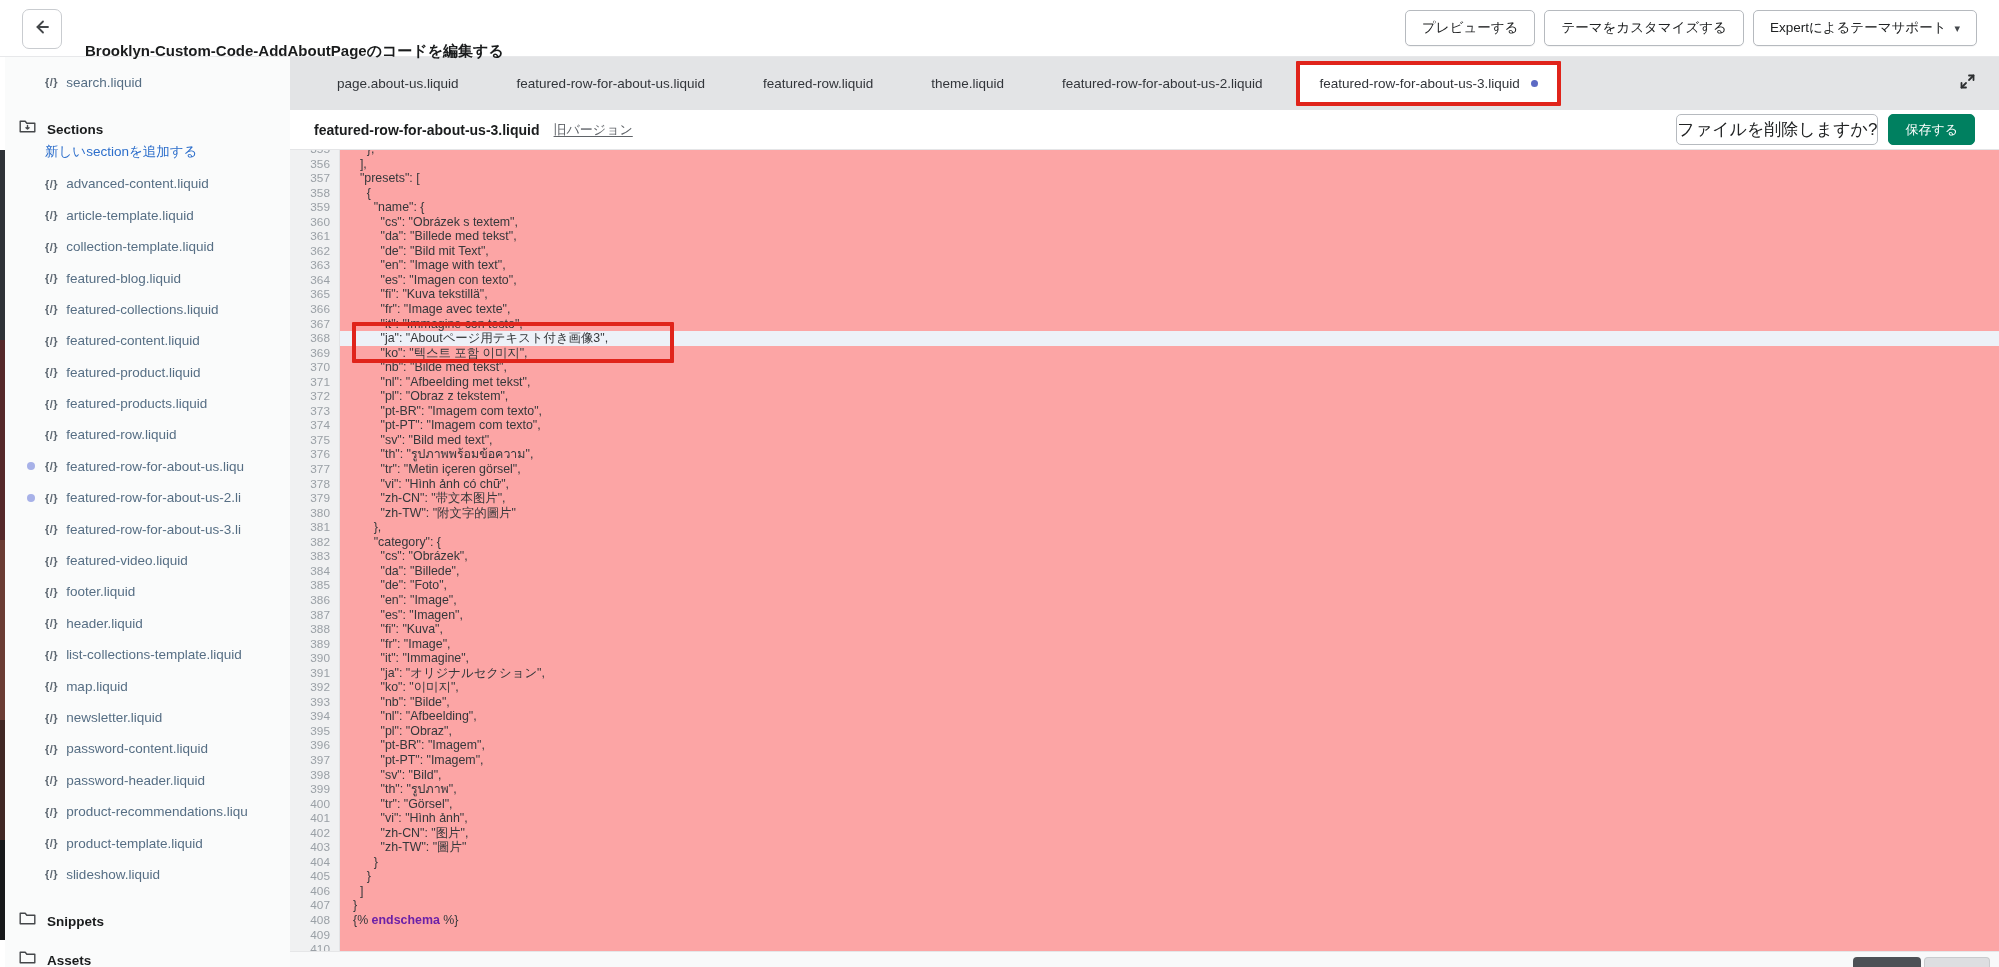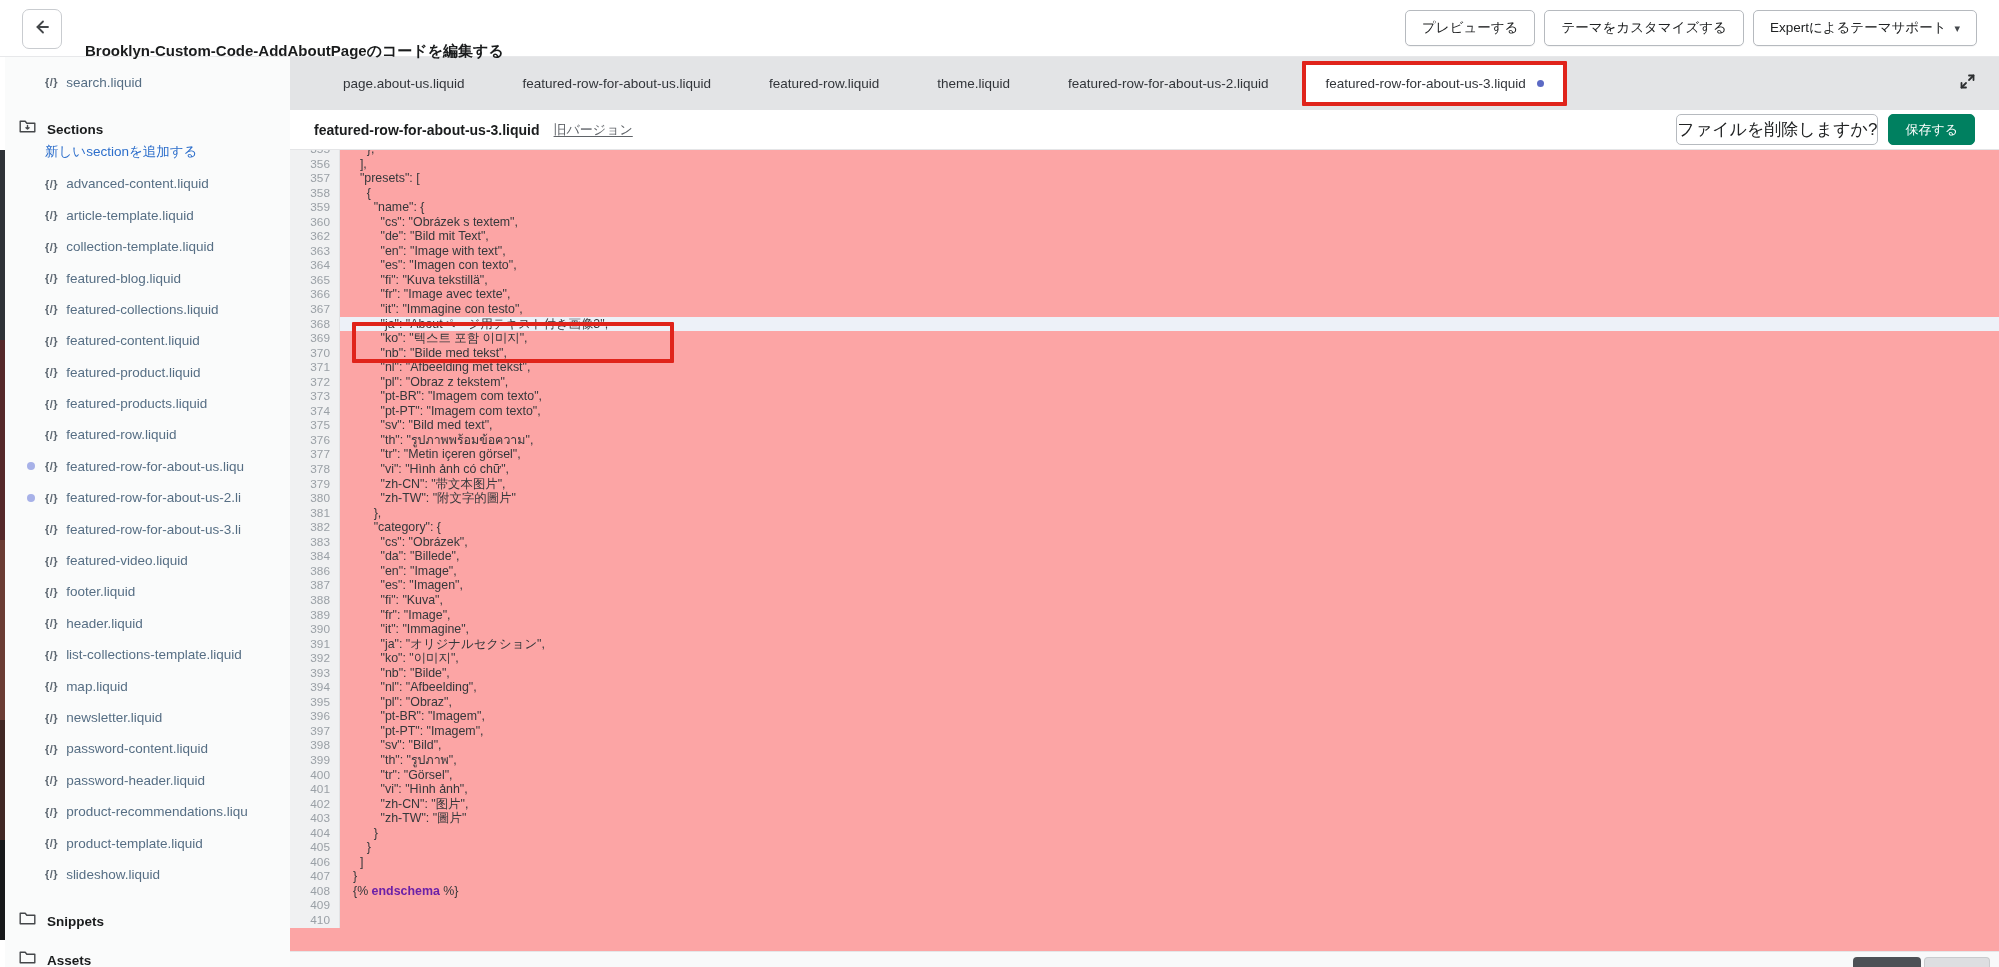--- a/index.html
+++ b/index.html
@@ -31,21 +31,21 @@
   .srow .dotslot{width:18px;flex:0 0 18px;display:flex;align-items:center;}
   .mdot{width:8px;height:8px;border-radius:50%;background:#a7b1e8;}
   .code-ic{color:#5c6670;font-size:11px;font-weight:bold;margin-right:8px;letter-spacing:.5px;flex:0 0 auto;}
   .folder-row{height:39px;display:flex;align-items:flex-end;gap:11px;padding-left:14px;
               font-weight:bold;font-size:13.5px;color:#1a1c1d;cursor:pointer;}
   .add-link{height:31.4px;display:flex;align-items:center;padding-left:40px;
             color:#2c6ecb;font-size:13.5px;cursor:pointer;white-space:nowrap;}
 
   
   .tabbar{position:absolute;left:290px;top:56px;right:0;height:54px;background:#e3e4e6;
-          display:flex;align-items:center;padding-left:24px;z-index:7;}
+          display:flex;align-items:center;padding-left:18px;z-index:7;}
   .tab{font-size:13.5px;color:#32353a;padding:0 29px;cursor:pointer;white-space:nowrap;}
   .tab.active{background:#fff;border:4px solid #e0241b;height:45px;display:flex;align-items:center;
               gap:11px;padding:0 19px;margin-left:5px;box-sizing:border-box;border-radius:1px;}
   .tabdot{width:7px;height:7px;border-radius:50%;background:#5c6ac4;flex:0 0 auto;}
   .expand{margin-left:auto;margin-right:22px;cursor:pointer;display:flex;align-items:center;}
 
   
   .fileheader{position:absolute;left:290px;top:110px;right:0;height:40px;background:#fff;
               border-bottom:1px solid #e4e5e7;display:flex;align-items:center;padding:0 24px;gap:14px;z-index:7;box-sizing:border-box;}
   .fh-name{font-weight:bold;font-size:14px;color:#1a1c1d;}
@@ -320,20 +320,24 @@
         </div>
         <div class="crow">
           <div class="cnum">359</div>
           <div class="ctext">      "name": {</div>
         </div>
         <div class="crow">
           <div class="cnum">360</div>
           <div class="ctext">        "cs": "Obrázek s textem",</div>
         </div>
         <div class="crow">
+          <div class="cnum">361</div>
+          <div class="ctext">        "da": "Billede med tekst",</div>
+        </div>
+        <div class="crow">
           <div class="cnum">362</div>
           <div class="ctext">        "de": "Bild mit Text",</div>
         </div>
         <div class="crow">
           <div class="cnum">363</div>
           <div class="ctext">        "en": "Image with text",</div>
         </div>
         <div class="crow">
           <div class="cnum">364</div>
           <div class="ctext">        "es": "Imagen con texto",</div>
@@ -412,20 +416,24 @@
         </div>
         <div class="crow">
           <div class="cnum">383</div>
           <div class="ctext">        "cs": "Obrázek",</div>
         </div>
         <div class="crow">
           <div class="cnum">384</div>
           <div class="ctext">        "da": "Billede",</div>
         </div>
         <div class="crow">
+          <div class="cnum">385</div>
+          <div class="ctext">        "de": "Foto",</div>
+        </div>
+        <div class="crow">
           <div class="cnum">386</div>
           <div class="ctext">        "en": "Image",</div>
         </div>
         <div class="crow">
           <div class="cnum">387</div>
           <div class="ctext">        "es": "Imagen",</div>
         </div>
         <div class="crow">
           <div class="cnum">388</div>
           <div class="ctext">        "fi": "Kuva",</div>

